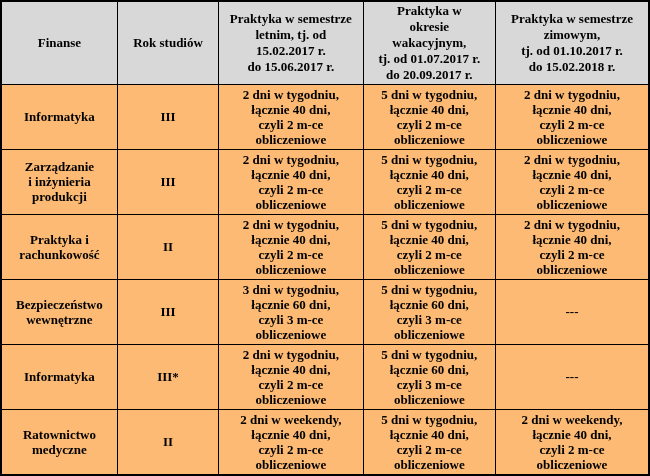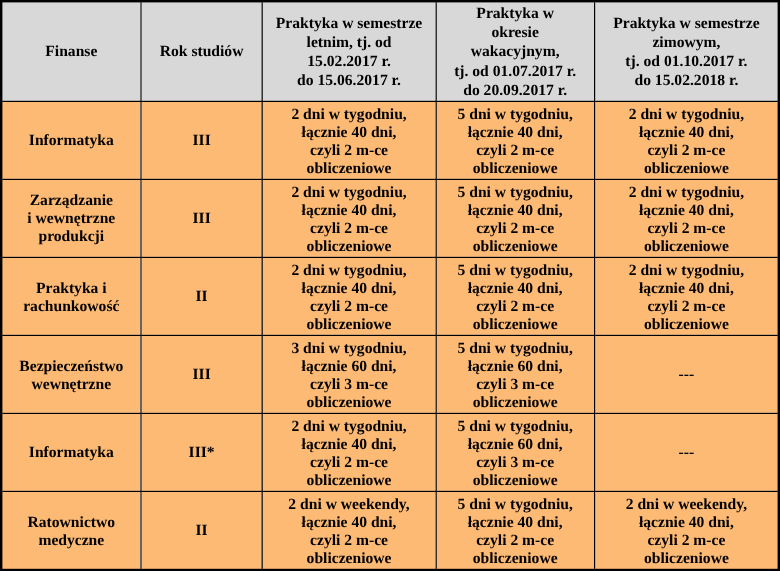--- a/index.html
+++ b/index.html
@@ -90,21 +90,21 @@
 łącznie 40 dni,
 czyli 2 m-ce
 obliczeniowe</td>
       <td>2 dni w tygodniu,
 łącznie 40 dni,
 czyli 2 m-ce
 obliczeniowe</td>
     </tr>
     <tr>
       <td>Zarządzanie
-i wewnętrzne
+i inżynieria
 produkcji</td>
       <td>III</td>
       <td>2 dni w tygodniu,
 łącznie 40 dni,
 czyli 2 m-ce
 obliczeniowe</td>
       <td>5 dni w tygodniu,
 łącznie 40 dni,
 czyli 2 m-ce
 obliczeniowe</td>

